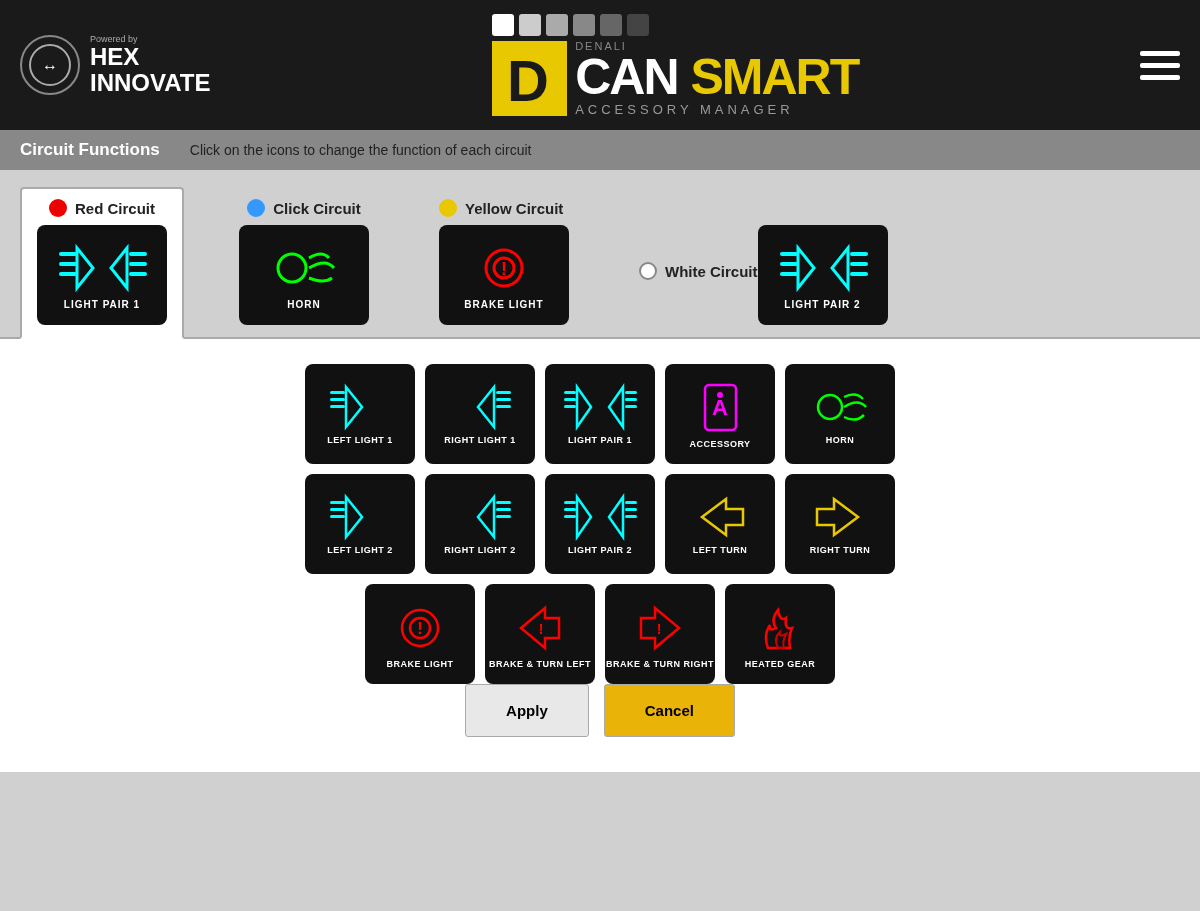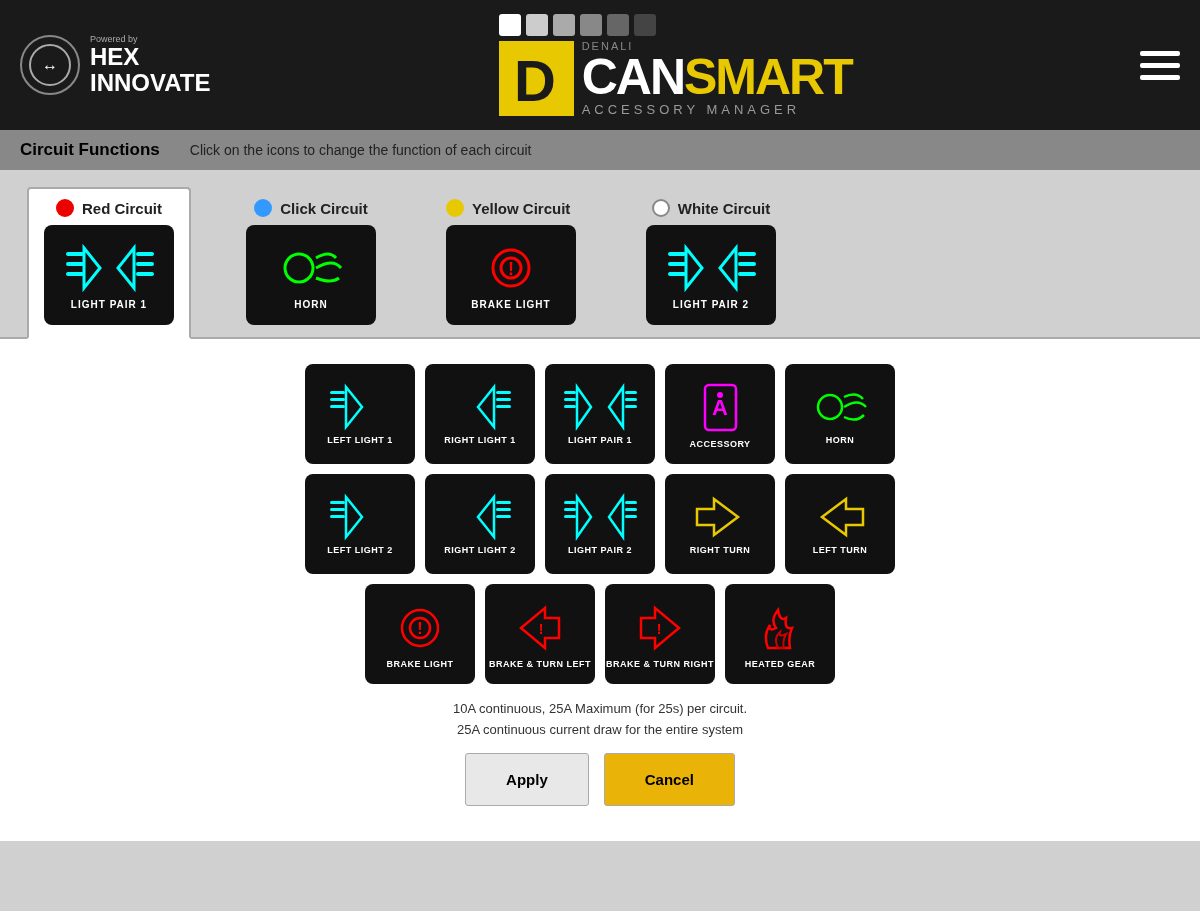--- a/index.html
+++ b/index.html
@@ -73,41 +73,41 @@
 
     
     .circuit-bar {
       background: #888;
       display: flex;
       align-items: center;
       padding: 10px 20px;
       gap: 30px;
     }
     .circuit-bar .cf-title {
-      color: #000000;
+      color: #ffffff;
       font-weight: bold;
       font-size: 17px;
       white-space: nowrap;
     }
     .circuit-bar .cf-hint {
       color: #222;
       font-size: 14px;
     }
 
     
     .main-area {
       background: #e0e0e0;
       padding: 0;
     }
 
     
     .circuit-tabs {
       display: flex;
       align-items: flex-end;
-      padding: 15px 20px 0 27px;
+      padding: 15px 20px 0 20px;
       gap: 40px;
       background: #d0d0d0;
     }
     .circuit-tab {
       display: flex;
       flex-direction: column;
       align-items: center;
       cursor: pointer;
     }
     .circuit-tab.active {
@@ -258,21 +258,21 @@
           <svg width="65" height="65" viewBox="0 0 65 65">
             <rect width="65" height="65" fill="#e8c800"></rect>
 
             <text x="10" y="55" font-size="58" font-weight="900" fill="#1a1a1a" font-family="Arial">D</text>
           </svg>
         </div>
         <div style="display:flex;flex-direction:column;">
           <div style="font-size:11px;color:#888;letter-spacing:2px;text-transform:uppercase;">DENALI</div>
           <div style="display:flex;align-items:baseline;">
             <span style="font-size:50px;font-weight:900;color:white;letter-spacing:-2px;line-height:1;">CAN</span>
-            <span style="font-size:50px;font-weight:900;color:#e8c800;letter-spacing:-2px;line-height:1;">SMART</span>
+            <span style="font-size:50px;font-weight:900;color:#e8c800;letter-spacing:-2px;line-height:1;padding-left:13px;">SMART</span>
           </div>
           <div style="font-size:13px;color:#999;letter-spacing:4px;text-transform:uppercase;">ACCESSORY MANAGER</div>
         </div>
       </div>
     </div>
   </div>
 
   <div class="hamburger-lines">
     <span></span>
     <span></span>
@@ -338,21 +338,21 @@
 
         <svg width="80" height="55" viewBox="0 0 80 55">
           <circle cx="40" cy="28" r="18" fill="none" stroke="red" stroke-width="3"></circle>
           <circle cx="40" cy="28" r="10" fill="none" stroke="red" stroke-width="3"></circle>
           <text x="40" y="35" text-anchor="middle" font-size="18" font-weight="bold" fill="red">!</text>
         </svg>
         <div class="circuit-icon-label">BRAKE LIGHT</div>
       </div>
     </div>
 
-    <div class="circuit-tab" style="padding:10px 15px 12px;display:flex;flex-direction:column;align-items:center;">
+    <div class="circuit-tab" style="padding:10px 15px 12px;display:flex;flex-direction:row;align-items:center;">
       <div class="circuit-indicator">
         <div class="dot dot-white"></div>
         <span class="circuit-name">White Circuit</span>
       </div>
       <div class="circuit-icon-box">
 
         <svg width="90" height="55" viewBox="0 0 90 55">
           <rect x="2" y="12" width="18" height="4" rx="2" fill="cyan"></rect>
           <rect x="2" y="22" width="18" height="4" rx="2" fill="cyan"></rect>
           <rect x="2" y="32" width="18" height="4" rx="2" fill="cyan"></rect>
@@ -460,31 +460,31 @@
             <rect x="62" y="8" width="12" height="3" rx="1.5" fill="cyan"></rect>
             <rect x="62" y="15" width="12" height="3" rx="1.5" fill="cyan"></rect>
             <rect x="62" y="22" width="12" height="3" rx="1.5" fill="cyan"></rect>
           </svg>
           <div class="icon-label">LIGHT PAIR 2</div>
         </div>
 
         <div class="func-icon">
           <svg width="65" height="48" viewBox="0 0 65 48">
 
+            <polygon points="38,6 14,24 38,42 38,32 55,32 55,16 38,16" fill="none" stroke="#e8c800" stroke-width="2.5"></polygon>
+          </svg>
+          <div class="icon-label">LEFT TURN</div>
+        </div>
+
+        <div class="func-icon">
+          <svg width="65" height="48" viewBox="0 0 65 48">
+
             <polygon points="26,6 50,24 26,42 26,32 9,32 9,16 26,16" fill="none" stroke="#e8c800" stroke-width="2.5"></polygon>
           </svg>
           <div class="icon-label">RIGHT TURN</div>
-        </div>
-
-        <div class="func-icon">
-          <svg width="65" height="48" viewBox="0 0 65 48">
-
-            <polygon points="38,6 14,24 38,42 38,32 55,32 55,16 38,16" fill="none" stroke="#e8c800" stroke-width="2.5"></polygon>
-          </svg>
-          <div class="icon-label">LEFT TURN</div>
         </div>
 
       </div>
 
       <div class="icon-row">
 
         <div class="func-icon">
           <svg width="65" height="55" viewBox="0 0 65 55">
             <circle cx="32" cy="28" r="18" fill="none" stroke="red" stroke-width="2.5"></circle>
             <circle cx="32" cy="28" r="10" fill="none" stroke="red" stroke-width="2.5"></circle>
@@ -517,24 +517,20 @@
             <path d="M20 48 Q15 35 22 25 Q20 32 28 28 Q22 20 30 10 Q32 22 38 18 Q36 30 44 28 Q40 36 42 48 Z" fill="none" stroke="red" stroke-width="2.5"></path>
             <path d="M30 48 Q25 38 32 32 Q30 38 38 34 Q34 42 36 48 Z" fill="none" stroke="#cc0000" stroke-width="2"></path>
           </svg>
           <div class="icon-label">HEATED GEAR</div>
         </div>
 
       </div>
 
     </div>
 
-    <div class="notice-text">
-      <div>10A continuous, 25A Maximum (for 25s) per circuit.</div>
-      <div>25A continuous current draw for the entire system</div>
-    </div>
 
     <div class="button-row">
       <button class="btn btn-apply">Apply</button>
       <button class="btn btn-cancel">Cancel</button>
     </div>
 
   </div>
 </div>
 
 </body></html>

